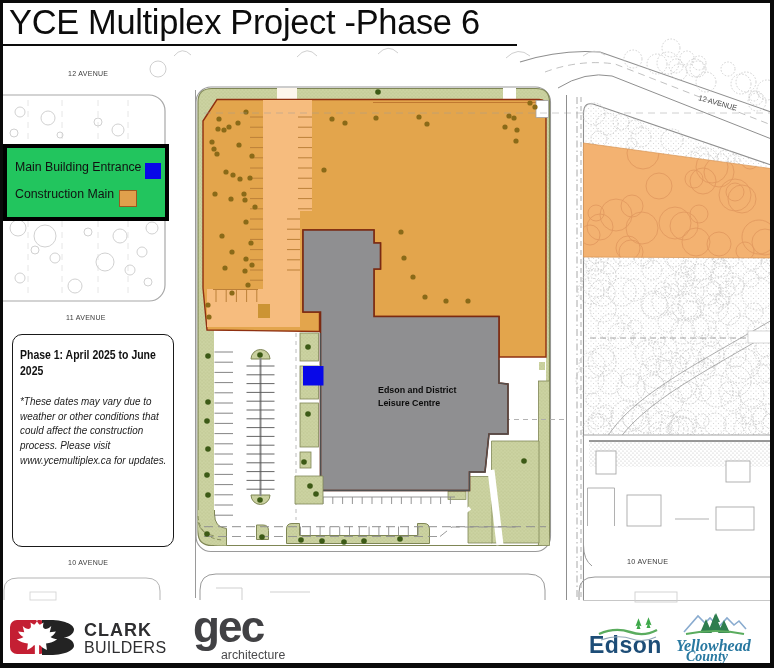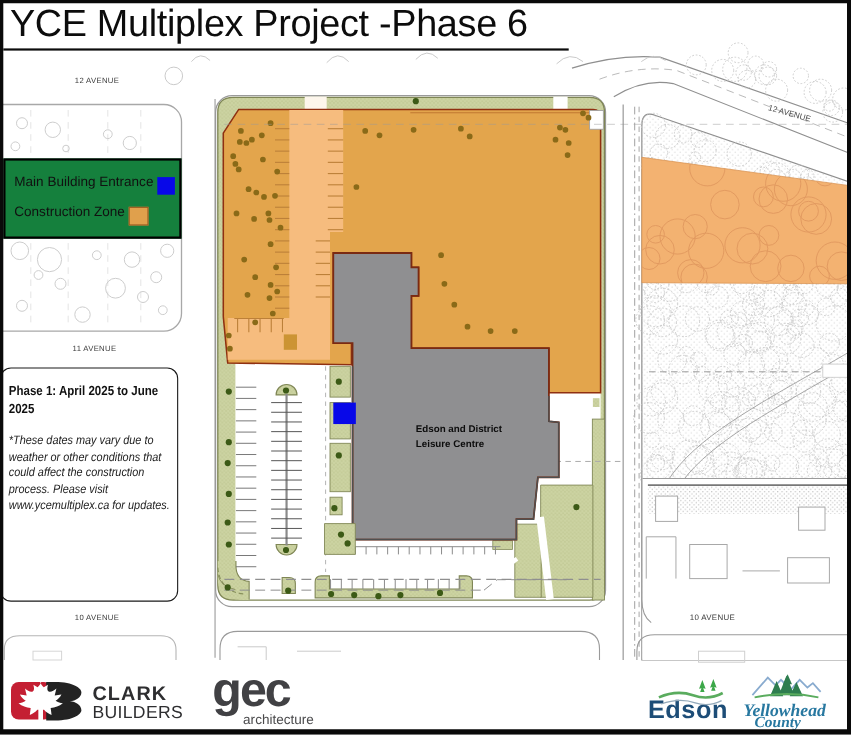--- a/index.html
+++ b/index.html
@@ -1,23 +1,23 @@
 <!DOCTYPE html>
 <html><head>
 <meta charset="utf-8">
 <style>
 html,body{margin:0;padding:0}
 body{width:774px;height:668px;position:relative;background:#fff;font-family:"Liberation Sans",sans-serif;overflow:hidden}
 #frame{position:absolute;left:0;top:0;width:767px;height:660px;border:3px solid #0a0a0a;border-right-width:4px;border-bottom-width:5px;z-index:60;pointer-events:none}
 #title{position:absolute;left:9px;top:2.5px;font-size:34.4px;color:#0c0c0c;letter-spacing:-0.3px;white-space:nowrap;z-index:5}
 #rule{position:absolute;left:3px;top:44px;width:514px;height:2px;background:#0c0c0c;z-index:5}
 .av{position:absolute;font-size:7px;color:#3a3a3a;letter-spacing:0.3px;z-index:5}
-#legend{position:absolute;left:3px;top:144px;width:158px;height:69px;background:#15803d;border:2px solid #000000;z-index:10}
+#legend{position:absolute;left:3px;top:144px;width:158px;height:69px;background:#22c55e;border:4px solid #000000;z-index:10}
 .lgrow{position:absolute;font-size:12.3px;color:#111;white-space:nowrap}
-#phasebox{position:absolute;left:0;top:334px;width:160px;height:211px;background:#fff;border:1.6px solid #1a1a1a;border-radius:10px;z-index:10}
+#phasebox{position:absolute;left:12px;top:334px;width:160px;height:211px;background:#fff;border:1.6px solid #1a1a1a;border-radius:10px;z-index:10}
 #ph1{position:absolute;left:7px;top:13px;font-size:12px;font-weight:bold;color:#111;line-height:15.5px;width:200px;transform:scaleX(0.873);transform-origin:0 0}
 #ph2{position:absolute;left:7px;top:59px;font-size:11px;font-style:italic;color:#222;line-height:14.7px;width:200px;transform:scaleX(0.9);transform-origin:0 0}
 </style>
 </head>
 <body>
 
 <div id="title">YCE Multiplex Project -Phase 6</div>
 
 <div id="rule"></div>
 
@@ -689,21 +689,21 @@
 <path d="M583 56 q11 -9 22 -1"></path>
 <circle cx="158" cy="69" r="8"></circle>
 </g>
 </svg>
 
 <div id="legend">
 
 <div class="lgrow" style="left:8px;top:12px">Main Building Entrance</div>
 <div style="position:absolute;left:138px;top:15px;width:16px;height:16px;background:#0808e8"></div>
 
-<div class="lgrow" style="left:8px;top:39px">Construction Zone</div>
+<div class="lgrow" style="left:8px;top:39px">Construction Main</div>
 <div style="position:absolute;left:112px;top:42px;width:16px;height:15px;background:#e0a04c;border:1px solid #9a5a20"></div>
 </div>
 
 <div id="phasebox">
 <div id="ph1">Phase 1: April 2025 to June<br>2025</div>
 <div id="ph2">*These dates may vary due to<br>weather or other conditions that<br>could affect the construction<br>process. Please visit<br>www.ycemultiplex.ca for updates.</div>
 </div>
 <svg width="774" height="668" viewBox="0 0 774 668" style="position:absolute;left:0;top:0;z-index:20">
 
 <g>

